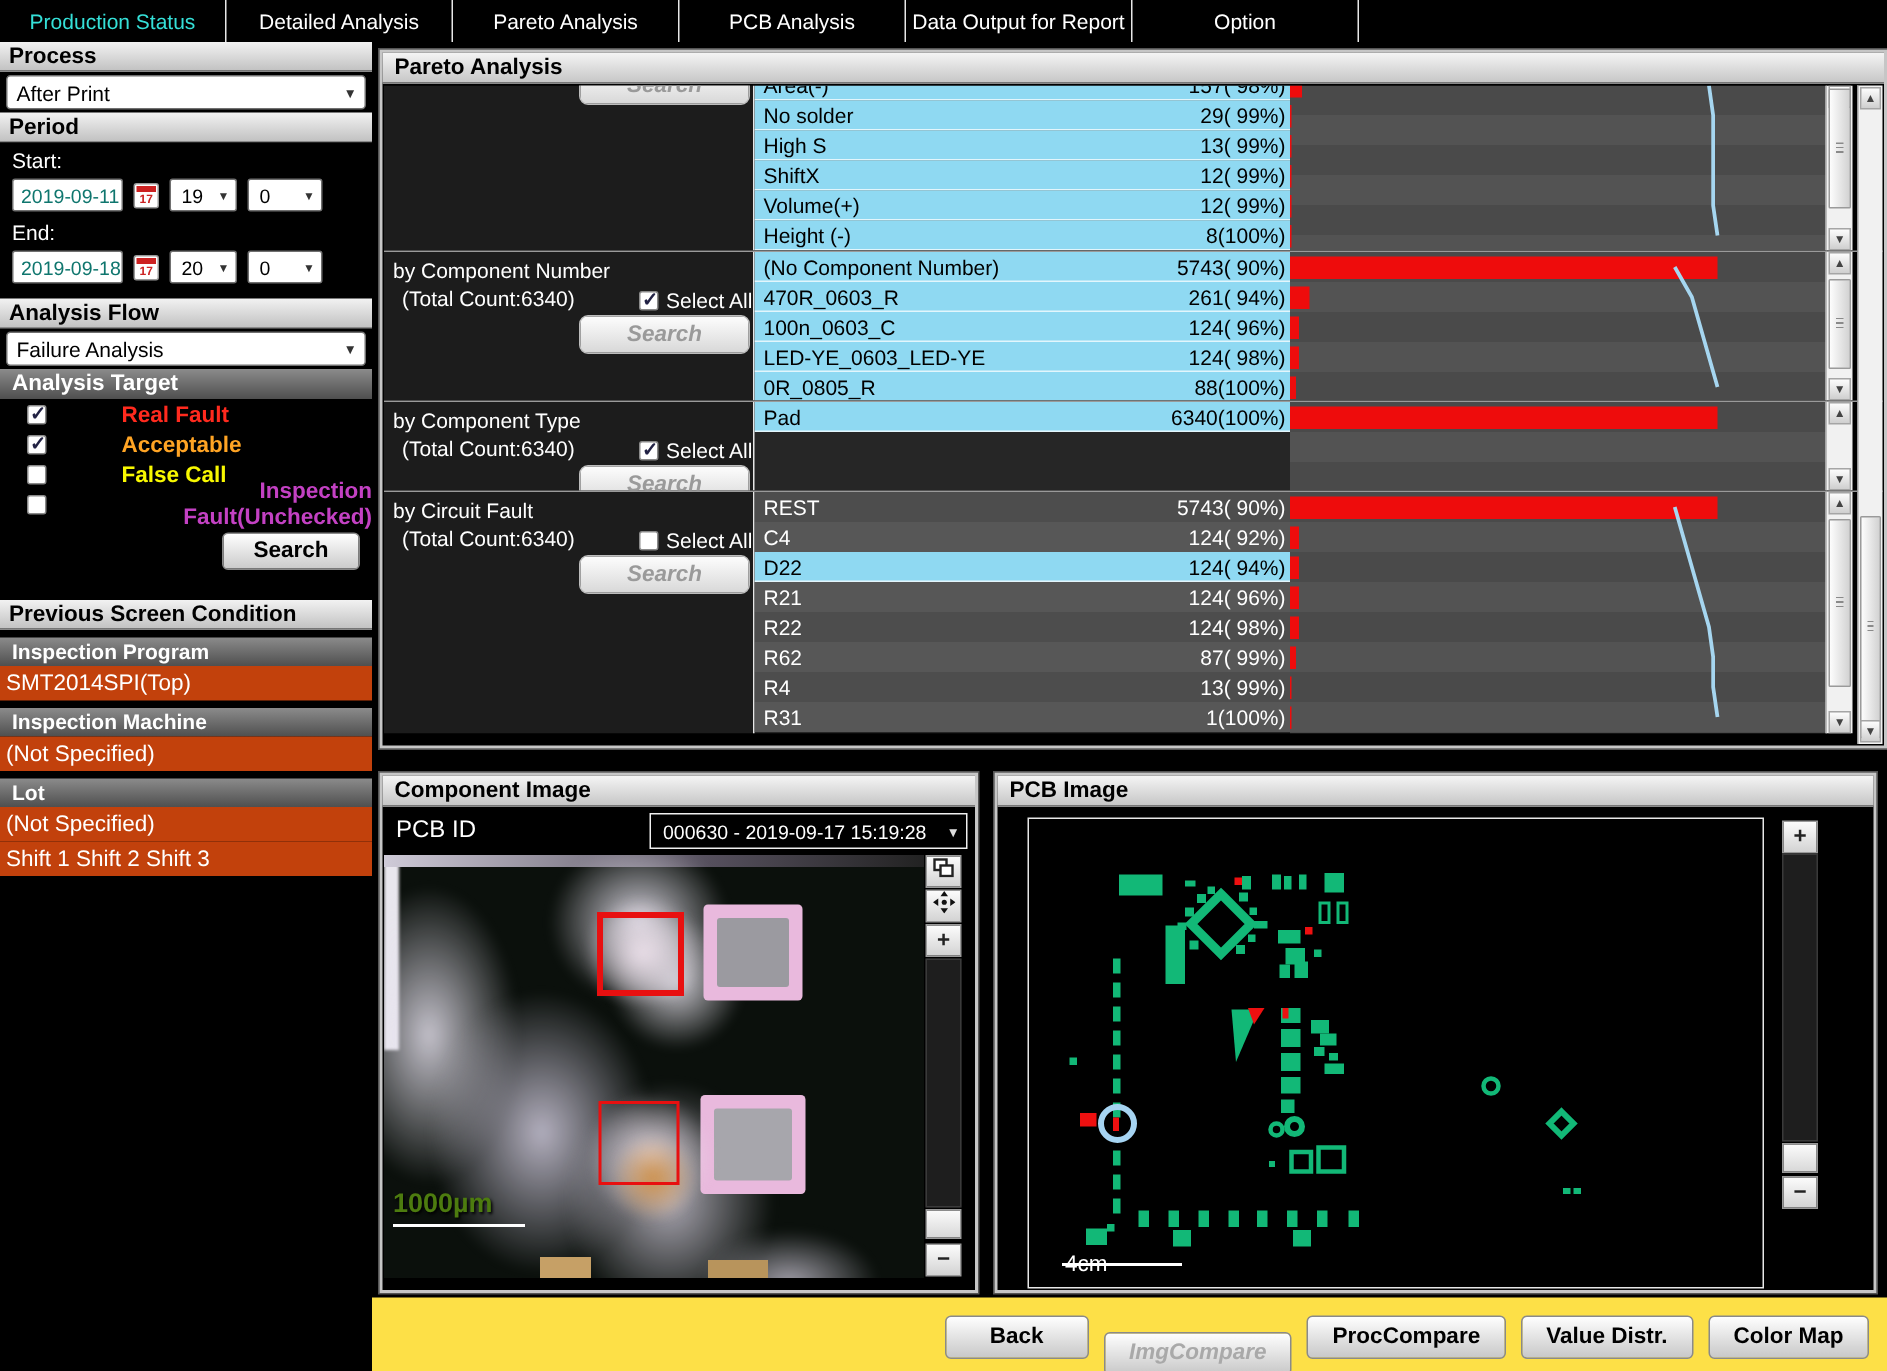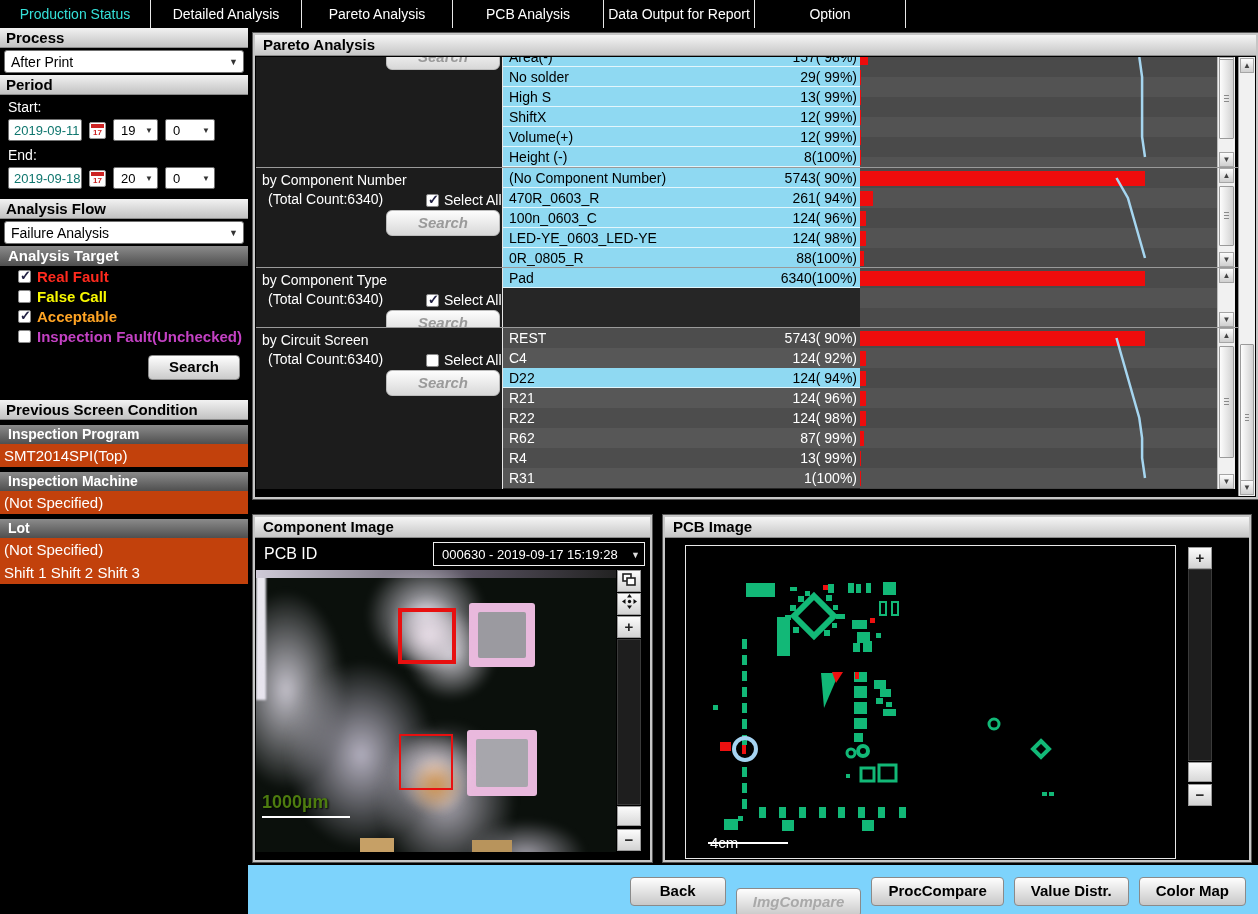--- a/index.html
+++ b/index.html
@@ -24,21 +24,21 @@
   .dtfield { width:74px; height:22px; background:#fff; border:1px solid #707070; border-radius:2px; font-size:13px; color:#0f766e; padding:3px 0 0 5px; }
   .calico { width:17px; height:17px; background:#fff; border:1px solid #999; border-radius:2px; position:relative; }
   .calico .bar { position:absolute; left:1px; right:1px; top:1px; height:4px; background:#c22; }
   .calico .num { position:absolute; left:0; right:0; top:5px; text-align:center; font-size:8px; font-weight:bold; color:#c22; }
   .tcombo { position:relative; background:#fff; border:1px solid #707070; border-radius:2px; height:22px; font-size:13px; color:#000; padding:3px 16px 0 7px; }
   .tcombo.hr { width:45px; } .tcombo.mn { width:50px; }
   .tcombo .arr { position:absolute; right:4px; top:6px; font-size:8px; color:#333; }
   .chkrow { position:relative; display:flex; align-items:center; gap:6px; padding-left:18px; height:20px; }
   .chk { width:13px; height:13px; background:#fff; border:1px solid #8a8a8a; border-radius:2px; position:relative; flex:0 0 13px; }
   .chk.on::after { content:"✓"; position:absolute; left:1px; top:-3px; font-size:13px; font-weight:bold; color:#224; }
-  .chklab { font-size:15px; font-weight:bold; }
+  .chklab { font-size:15px; font-weight:bold;margin-left:44px; }
   .btn { background:linear-gradient(#fefefe,#cbcbcb); border:1px solid #8a8a8a; border-radius:4px; color:#000; font-weight:bold; font-size:15px; text-align:center; cursor:pointer; }
   #side-search { position:absolute; right:8px; top:327px; width:92px; height:25px; padding-top:2px; }
   .pv-sub { height:19px; background:linear-gradient(#8b8b8b,#4f4f4f); color:#fff; font-weight:bold; font-size:14px; padding:1px 0 0 8px; margin-top:5px; }
   .pv-val { color:#fff; font-size:15px; padding:3px 0 3px 4px; background:#c2410c; }
 
   
   .panel { position:absolute; background:#000; border:2px solid #c6c6c6; box-shadow:0 0 0 1px #555; }
   .panel-title { height:21px; background:linear-gradient(#f5f5f5,#c6c6c6); color:#000; font-weight:bold; font-size:15px; padding:1px 0 0 8px; border-bottom:1px solid #8a8a8a; }
   #pareto { left:253px; top:33px; width:1005px; height:466px; }
   #pareto-body { position:absolute; left:1px; top:22px; right:1px; bottom:1px; background:#000; }
@@ -85,21 +85,21 @@
 
   
   #pcb { left:663px; top:515px; width:588px; height:347px; }
   #pcb-body { position:absolute; left:1px; top:22px; right:1px; bottom:1px; background:#000; }
   #pcb-img { position:absolute; left:19px; top:6px; width:491px; height:314px; border:1px solid #e8e8e8; background:#000; }
   #pcb-tools { position:absolute; left:522px; top:8px; width:26px; height:300px; }
   #scale-pcb { position:absolute; left:24px; top:272px; color:#fff; font-size:15px;margin-top:16px; }
   #scale-pcb-line { position:absolute; left:22px; top:296px; width:80px; height:2px; background:#fff; }
 
   
-  #bottombar { position:absolute; left:248px; top:865px; right:0; height:49px; background:#7dd3fc; }
+  #bottombar { position:absolute; left:248px; top:865px; right:0; height:49px; background:#fde047; }
   #btnrow { position:absolute; right:12px; top:12px; display:flex; gap:10px; }
   .bbtn { min-width:96px; height:29px; padding:4px 16px 0 16px; background:linear-gradient(#fefefe,#c8c8c8); border:1px solid #8a8a8a; border-radius:4px; color:#000; font-weight:bold; font-size:15px; text-align:center; cursor:pointer; }
   .bbtn.disabled { color:#a9a9a9; font-style:italic;margin-top:11px; }
 </style>
 </head>
 <body>
 
 <div id="app">
 
   <div id="tabbar">
@@ -145,26 +145,26 @@
       <span>Failure Analysis</span>
       <span class="arr">▼</span>
     </div>
     <div class="dk-header">Analysis Target</div>
     <div id="target-list">
         <div class="chkrow">
           <div class="chk on"></div>
           <span class="chklab" style="color: rgb(255, 42, 30);">Real Fault</span>
         </div>
         <div class="chkrow">
+          <div class="chk on"></div>
+          <span class="chklab" style="color: rgb(255, 164, 36);">Acceptable</span>
+        </div>
+        <div class="chkrow">
           <div class="chk"></div>
           <span class="chklab" style="color: rgb(248, 248, 0);">False Call</span>
-        </div>
-        <div class="chkrow">
-          <div class="chk on"></div>
-          <span class="chklab" style="color: rgb(255, 164, 36);">Acceptable</span>
         </div>
         <div class="chkrow">
           <div class="chk"></div>
           <span class="chklab" style="color: rgb(195, 65, 195); text-align: right;">Inspection Fault(Unchecked)</span>
         </div>
       </div>
     <div id="side-search" class="btn">Search</div>
     <div style="height:54px"></div>
     <div class="lt-header" id="pv-header" style="margin-top:0px">Previous Screen Condition</div>
     <div id="pv-list">
@@ -308,21 +308,21 @@
             </div>
           </div>
           <div class="vsb">
             <div class="sb-btn" style="top: 0px;">▲</div>
             <div class="sb-btn" style="bottom: 0px;">▼</div>
           </div>
           <div style="width: 6px; flex: 0 0 6px; background: rgb(0, 0, 0);"></div>
         </div>
         <div class="p-section" style="height: 162px;">
           <div class="p-left">
-            <div class="p-title">by Circuit Screen</div>
+            <div class="p-title">by Circuit Fault</div>
             <div class="p-total">(Total Count:6340)</div>
             <div class="p-selall">
               <div class="chk"></div>
               <span>Select All</span>
             </div>
             <div class="p-search">Search</div>
           </div>
           <div class="p-list">
             <div class="p-row dk0">
               <span>REST</span>

